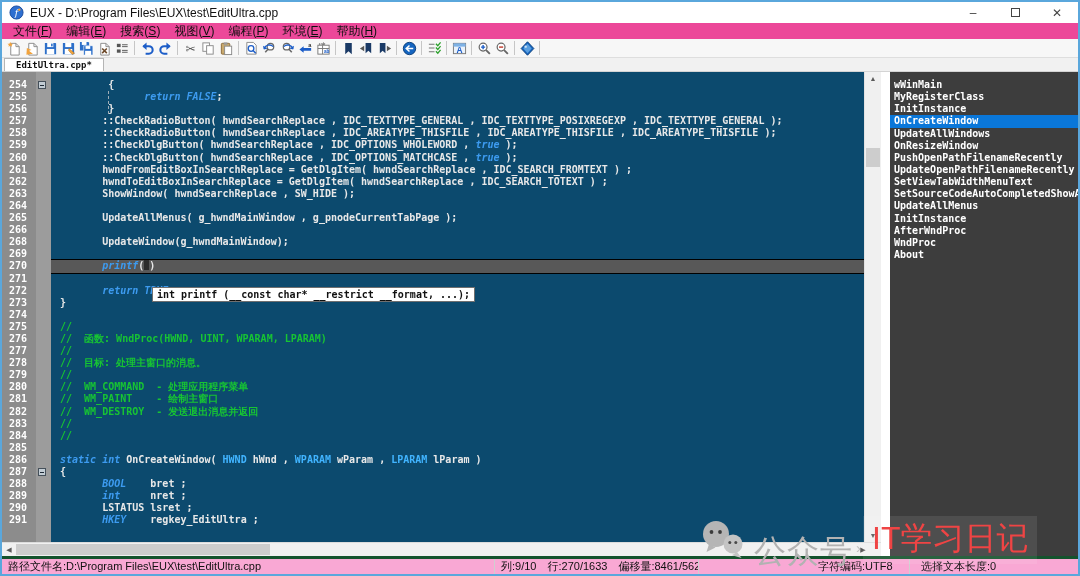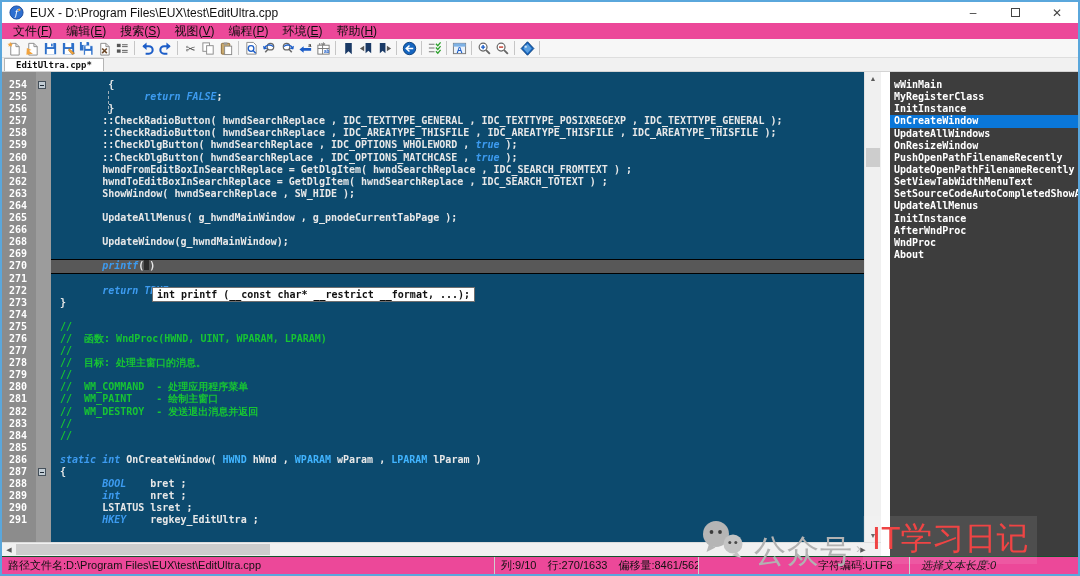--- a/index.html
+++ b/index.html
@@ -75,29 +75,29 @@
   .fn-item { height:12.15px; line-height:12.15px; padding-left:4px; white-space:pre; overflow:hidden; }
   .fn-item.selected { background:#0a77d9; }
 
   .hscroll { height:14px; flex:none; background:#f1f1f1; border-top:1px solid #dcdcdc; position:relative; }
   .hs-arrow { position:absolute; top:0; height:100%; width:14px; display:flex; align-items:center;
               justify-content:center; font-size:7px; color:#5a5a5a; }
   .hs-left { left:0; } .hs-right { right:11px; }
   .hs-thumb { position:absolute; left:14px; width:254px; top:1px; bottom:1px; background:#cdcdcd; }
 
   
-  .statusbar { height:18px; flex:none; background:#ec4899; border-top:1px solid #14532d;
+  .statusbar { height:18px; flex:none; background:#f9a8d4; border-top:3px solid #14532d;
                display:flex; align-items:center; font-size:11px; color:#111; }
   .sb-seg { height:100%; display:flex; align-items:center; padding:0 6px;
             border-right:1px solid #cfcfcf; white-space:nowrap; overflow:hidden; flex:none; }
   .sb-path { width:493px; }
   .sb-pos { width:204px; gap:11px; }
   .sb-break { width:110px; padding-left:14px;margin-top:44px; }
   .sb-enc { width:101px; padding-left:9px; }
-  .sb-sel { flex:1; border-right:none; padding-left:11px;font-style:italic; }
+  .sb-sel { flex:1; border-right:none; padding-left:11px; }
 
   
   .watermark { position:absolute; left:698px; top:504px; z-index:9; display:flex; align-items:center;
                color:#b2b2b2; pointer-events:none; }
   .wm-label { font-size:32px; letter-spacing:1px; margin-left:8px; white-space:nowrap;margin-top:24px; }
   .wm-chevron { font-size:15px; color:#c0c0c0; margin:14px 2px 0 3px; }
   .wm-name { font-size:32px; background:rgba(255,255,255,0.09); padding:1px 9px 3px 9px;
              white-space:nowrap; color:#ef4444; }
 </style>
 </head>

